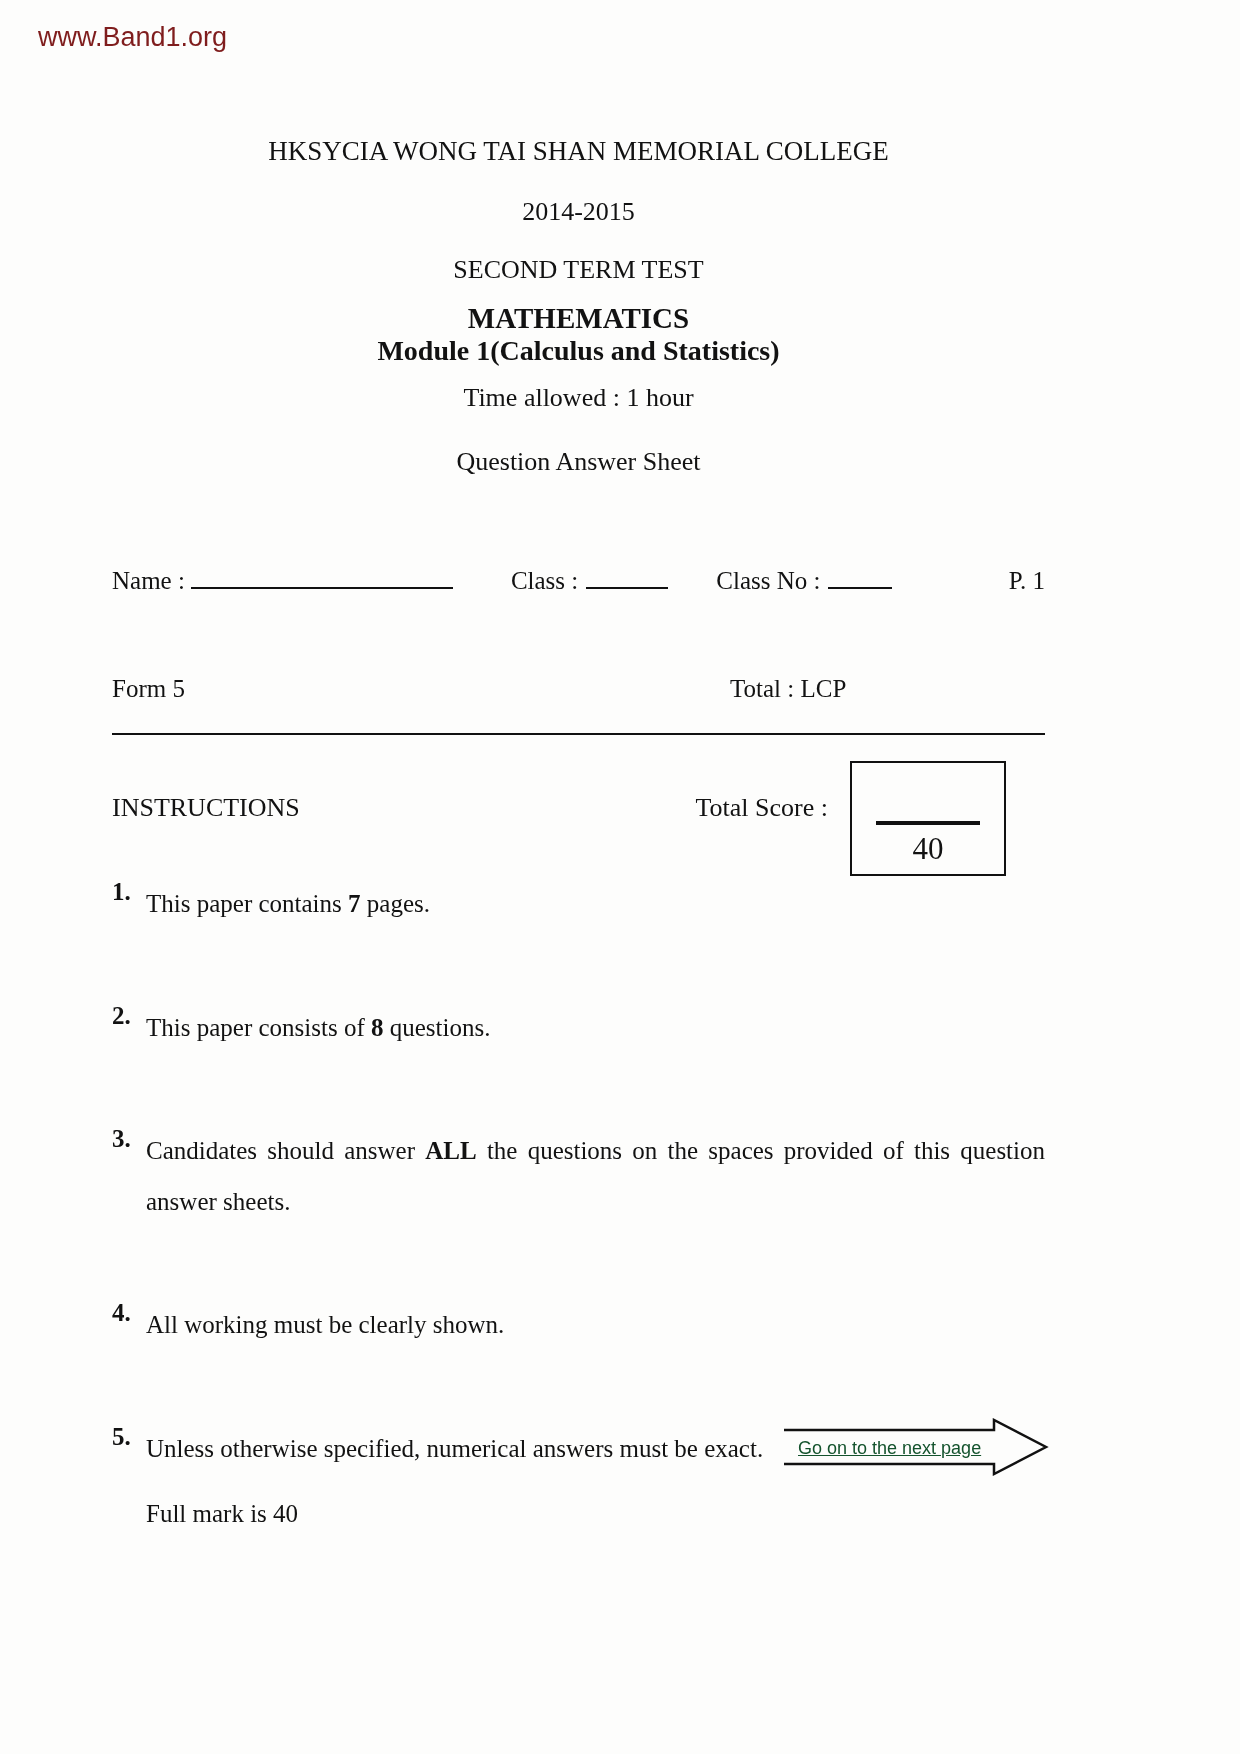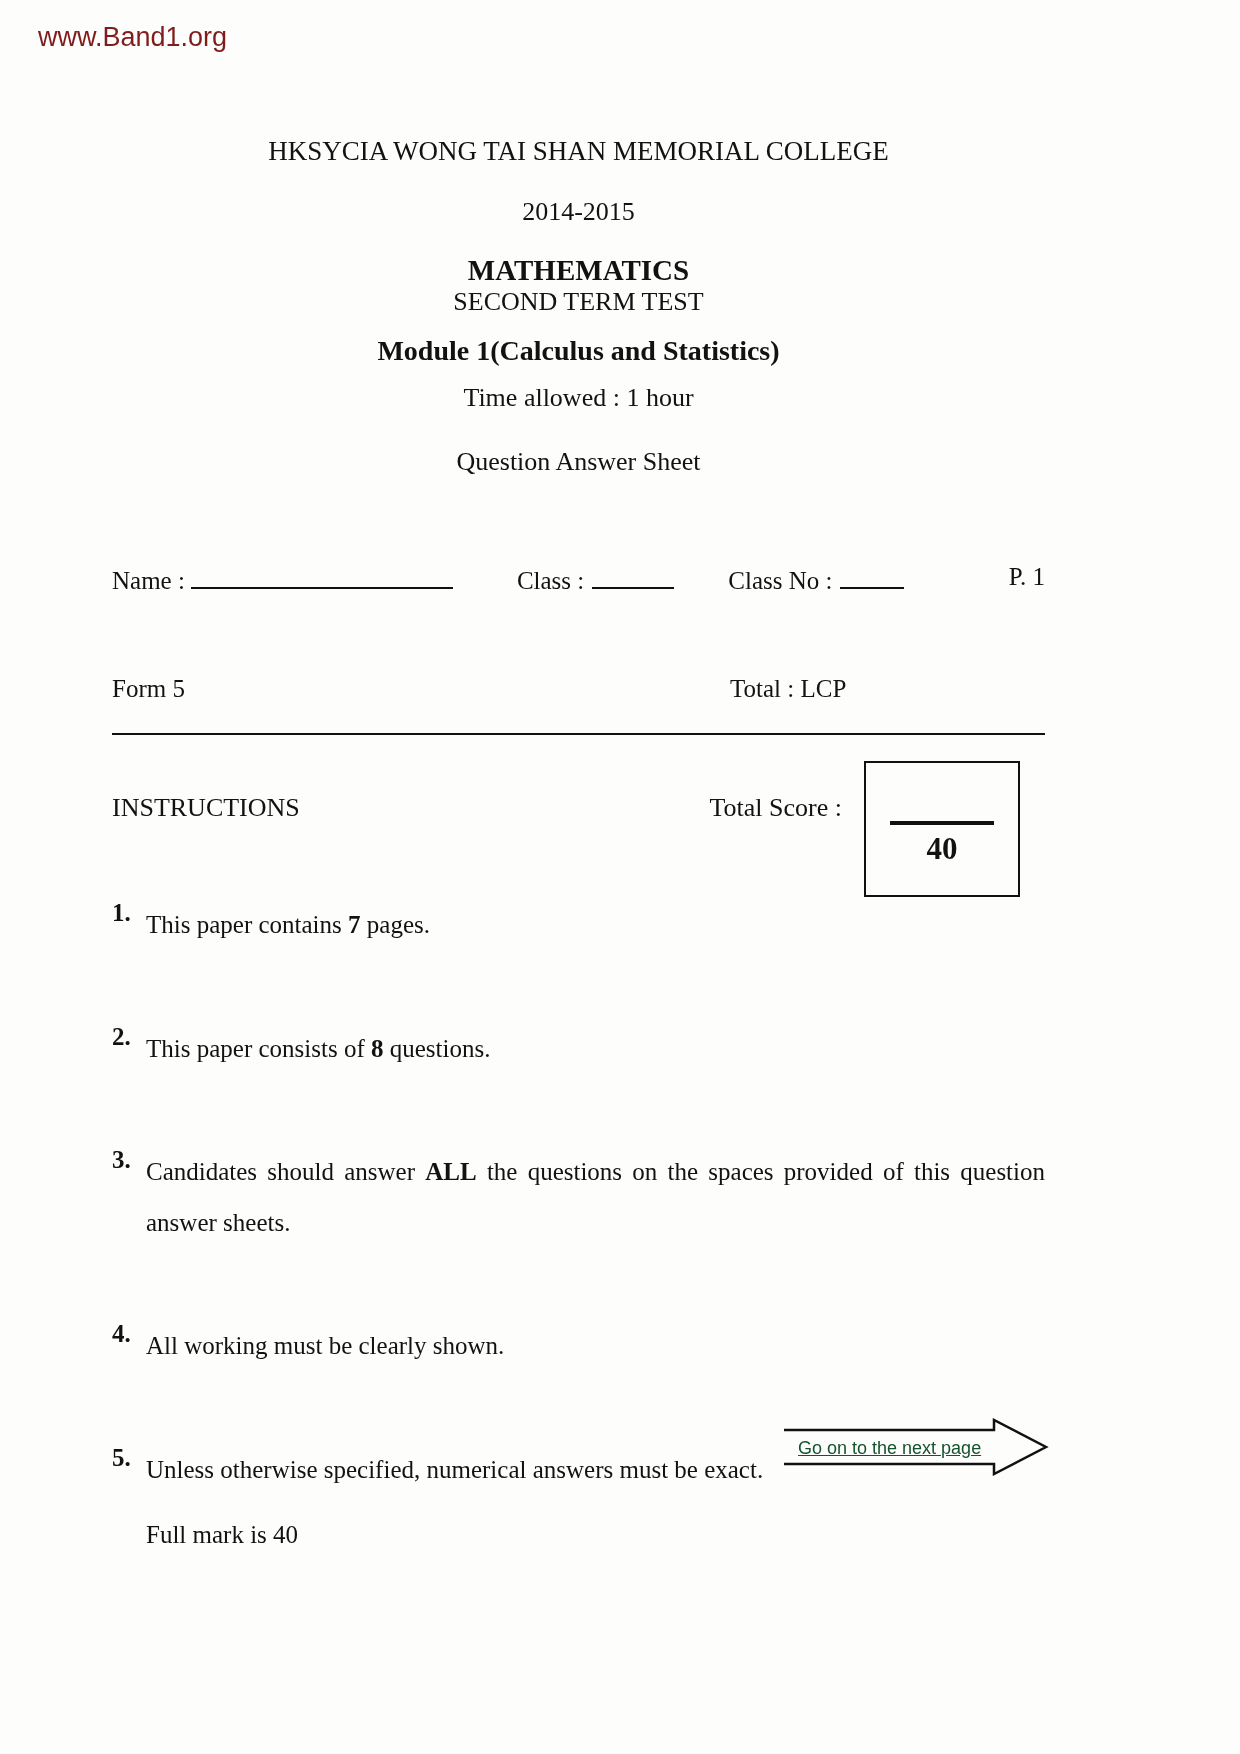--- a/index.html
+++ b/index.html
@@ -34,23 +34,22 @@
   .test-title { font-size: 26px; margin: 0 0 18px 0; }
   .subject { font-size: 29px; font-weight: bold; margin: 0; line-height: 1.1; }
   .subject-part { font-size: 28px; font-weight: bold; margin: 0; line-height: 1.15; }
   .module { font-size: 28px; font-weight: bold; margin: 0 0 16px 0; line-height: 1.15; }
   .time-allowed { font-size: 26px; margin: 0 0 34px 0; }
   .sheet-title { font-size: 26px; margin: 0; }
 
   .student-row {
     margin-top: 86px;
     display: flex;
-    align-items: flex-start;
+    align-items: flex-end;
     font-size: 25px;
-    gap: 6px;
   }
   .blank {
     display: inline-block;
     border-bottom: 2px solid #111;
     height: 1.05em;
     vertical-align: baseline;
   }
   .blank-name { width: 262px; margin-left: 6px; }
   .blank-class { width: 82px; margin-left: 8px; }
   .blank-classno { width: 64px; margin-left: 8px; }
@@ -77,25 +76,24 @@
 
   .instructions-row {
     margin-top: 26px;
     display: flex;
     align-items: flex-start;
   }
   .instructions-title { font-size: 26px; flex: 1 1 auto; margin-top: 32px; }
   .total-score-label { font-size: 26px; margin-top: 32px; margin-right: 22px; }
   .score-box {
     width: 156px;
-    height: 136px;
+    height: 115px;
     border: 2.5px solid #111;
-    margin-right: 25px;
+    margin-right: 39px;
     flex: 0 0 auto;
-    font-weight: bold;
   }
   .score-line {
     width: 104px;
     border-top: 4px solid #111;
     margin: 58px auto 6px auto;
     height: 0;
   }
   .score-den {
     text-align: center;
     font-size: 31px;
@@ -139,22 +137,22 @@
 </style>
 </head>
 <body>
 
 <div class="watermark">www.Band1.org</div>
 
 <div class="content">
 
   <div class="center school">HKSYCIA WONG TAI SHAN MEMORIAL COLLEGE</div>
   <div class="center year">2014-2015</div>
+  <div class="center test-title">SECOND TERM TEST</div>
   <div class="center subject">MATHEMATICS</div>
-  <div class="center test-title">SECOND TERM TEST</div>
   <div class="center module">Module 1(Calculus and Statistics)</div>
   <div class="center time-allowed">Time allowed : 1 hour</div>
   <div class="center sheet-title">Question Answer Sheet</div>
 
   <div class="student-row">
     <span class="field-name">
       <span>Name :</span><span class="blank blank-name"></span>
     </span>
     <span class="field-class">
       <span>Class :</span><span class="blank blank-class"></span>

